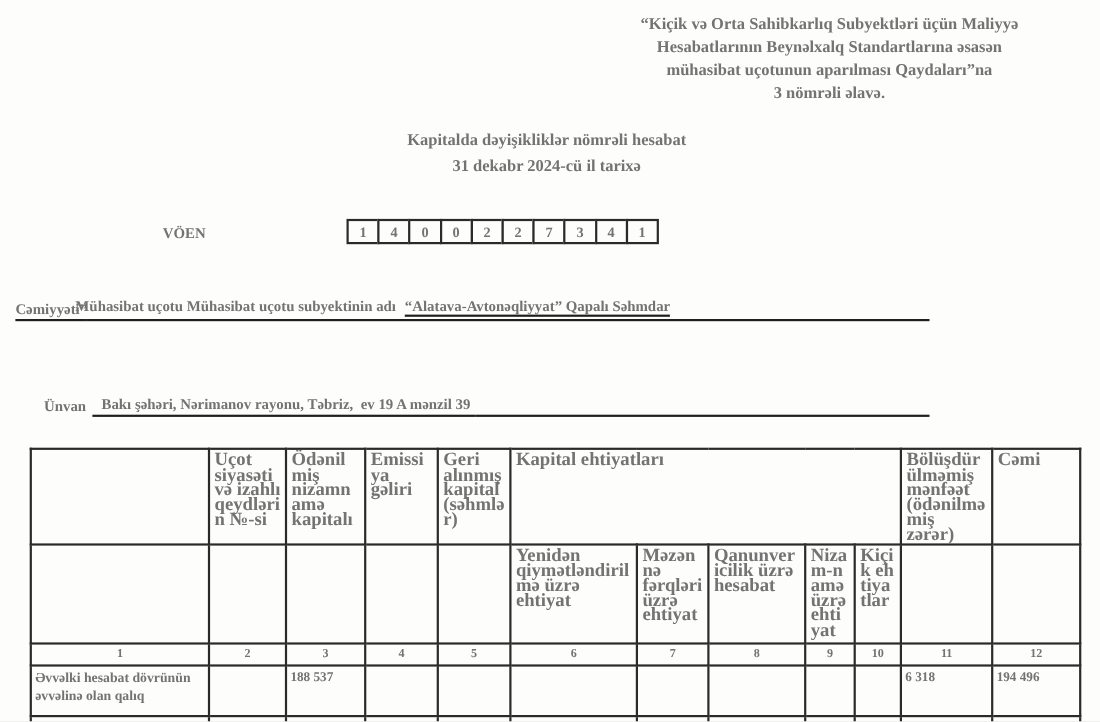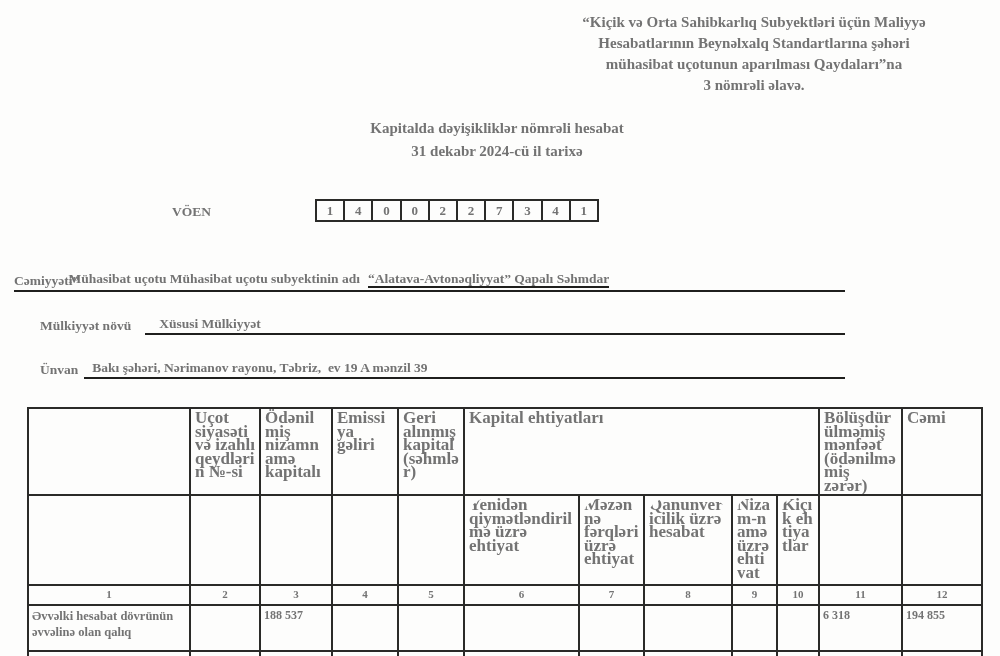--- a/index.html
+++ b/index.html
@@ -16,21 +16,21 @@
   .appendix{
     position:absolute; top:12px; right:6px; width:480px;
     text-align:center; font-size:15px; line-height:21px;
   }
   
   .title{
     position:absolute; top:117px; left:292px; width:410px;
     text-align:center; font-size:15px; line-height:23px;
   }
   
-  .voen-label{position:absolute; left:148px; top:204px; font-size:13.5px;margin-left:24px;}
+  .voen-label{position:absolute; left:148px; top:204px; font-size:13.5px;}
   .voen-boxes{position:absolute; left:315px; top:199px; display:flex;}
   .voen-cell{
     box-sizing:border-box; width:30.2px; height:23px;
     border:2px solid #2a2a28; margin-left:-2px;
     text-align:center; font-size:13px; line-height:19px; background:#fdfdfc;
   }
   .voen-cell:first-child{margin-left:0;}
   
   .formline{position:absolute; font-size:13.5px; white-space:pre; line-height:19px;}
   .flex-line{display:flex; align-items:flex-end;}
@@ -40,35 +40,35 @@
   
   .tbl-wrap{position:absolute; left:27px; top:407px;}
   table{border-collapse:collapse; table-layout:fixed; width:954px;}
   td{
     border:2px solid #2a2a28; vertical-align:top;
     padding:2px 4px; overflow:hidden;
   }
   .hc{font-size:17px; line-height:13.5px; overflow-wrap:anywhere;}
   .narrow{word-break:break-all;}
   .r-hdr1 td{height:71px;}
-  .r-hdr2 td{height:84px;border-radius:27px;}
+  .r-hdr2 td{height:84px;}
   .r-nums td{height:16px; text-align:center; font-size:11px; line-height:14px; padding:1px 2px;}
   .r-data1 td{height:40px;}
   .r-data2 td{height:17px;}
   .dlabel{font-size:12.5px; line-height:16px; padding:2px 3px;}
   .dval{font-size:12px; line-height:15px; padding:2px 3px;}
 </style>
 </head>
 <body>
 
 <div class="page">
 
   <div class="appendix">
     <div>“Kiçik və Orta Sahibkarlıq Subyektləri üçün Maliyyə</div>
-    <div>Hesabatlarının Beynəlxalq Standartlarına şəhəri</div>
+    <div>Hesabatlarının Beynəlxalq Standartlarına əsasən</div>
     <div>mühasibat uçotunun aparılması Qaydaları”na</div>
     <div>3 nömrəli əlavə.</div>
   </div>
 
   <div class="title">
     <div>Kapitalda dəyişikliklər nömrəli hesabat</div>
     <div>31 dekabr 2024-cü il tarixə</div>
   </div>
 
   <div class="voen-label">VÖEN</div>
@@ -85,23 +85,20 @@
     <div class="voen-cell">1</div>
   </div>
 
   <div class="formline" style="left:55px; top:250px;text-align:right;">
     <span>Mühasibat uçotu Mühasibat uçotu subyektinin adı</span><span class="gap" style="width:8px;"></span><span class="u">“Alatava-Avtonəqliyyat” Qapalı Səhmdar</span>
   </div>
   <div class="formline flex-line" style="left:14px; top:271px; width:831px;">
     <span class="u">Cəmiyyəti”</span><span class="fill"></span>
   </div>
 
-  <div class="formline flex-line" style="left:40px; top:314px; width:805px;">
-    <span>Mülkiyyət növü</span><span class="gap" style="width:14px;"></span><span class="u" style="padding:0 6px 0 14px;">Xüsusi Mülkiyyət</span><span class="fill"></span>
-  </div>
 
   <div class="formline flex-line" style="left:40px; top:358px; width:805px;align-items:flex-end;">
     <span>Ünvan</span><span class="gap" style="width:6px;"></span><span class="u" style="padding:0 4px 0 8px;">Bakı şəhəri, Nərimanov rayonu, Təbriz,  ev 19 A mənzil 39</span><span class="fill"></span>
   </div>
 
   <div class="tbl-wrap">
     <table>
       <colgroup>
         <col style="width:162px">
           <col style="width:70px">
@@ -160,21 +157,21 @@
         <td class="dval"></td>
         <td class="dval">188 537</td>
         <td class="dval"></td>
         <td class="dval"></td>
         <td class="dval"></td>
         <td class="dval"></td>
         <td class="dval"></td>
         <td class="dval"></td>
         <td class="dval"></td>
         <td class="dval">6 318</td>
-        <td class="dval">194 855</td>
+        <td class="dval">194 496</td>
       </tr>
       <tr class="r-data2">
         <td class="dlabel">Əvvəlki hesabat dövründə</td>
         <td class="dval"></td>
         <td class="dval"></td>
         <td class="dval"></td>
         <td class="dval"></td>
         <td class="dval"></td>
         <td class="dval"></td>
         <td class="dval"></td>

